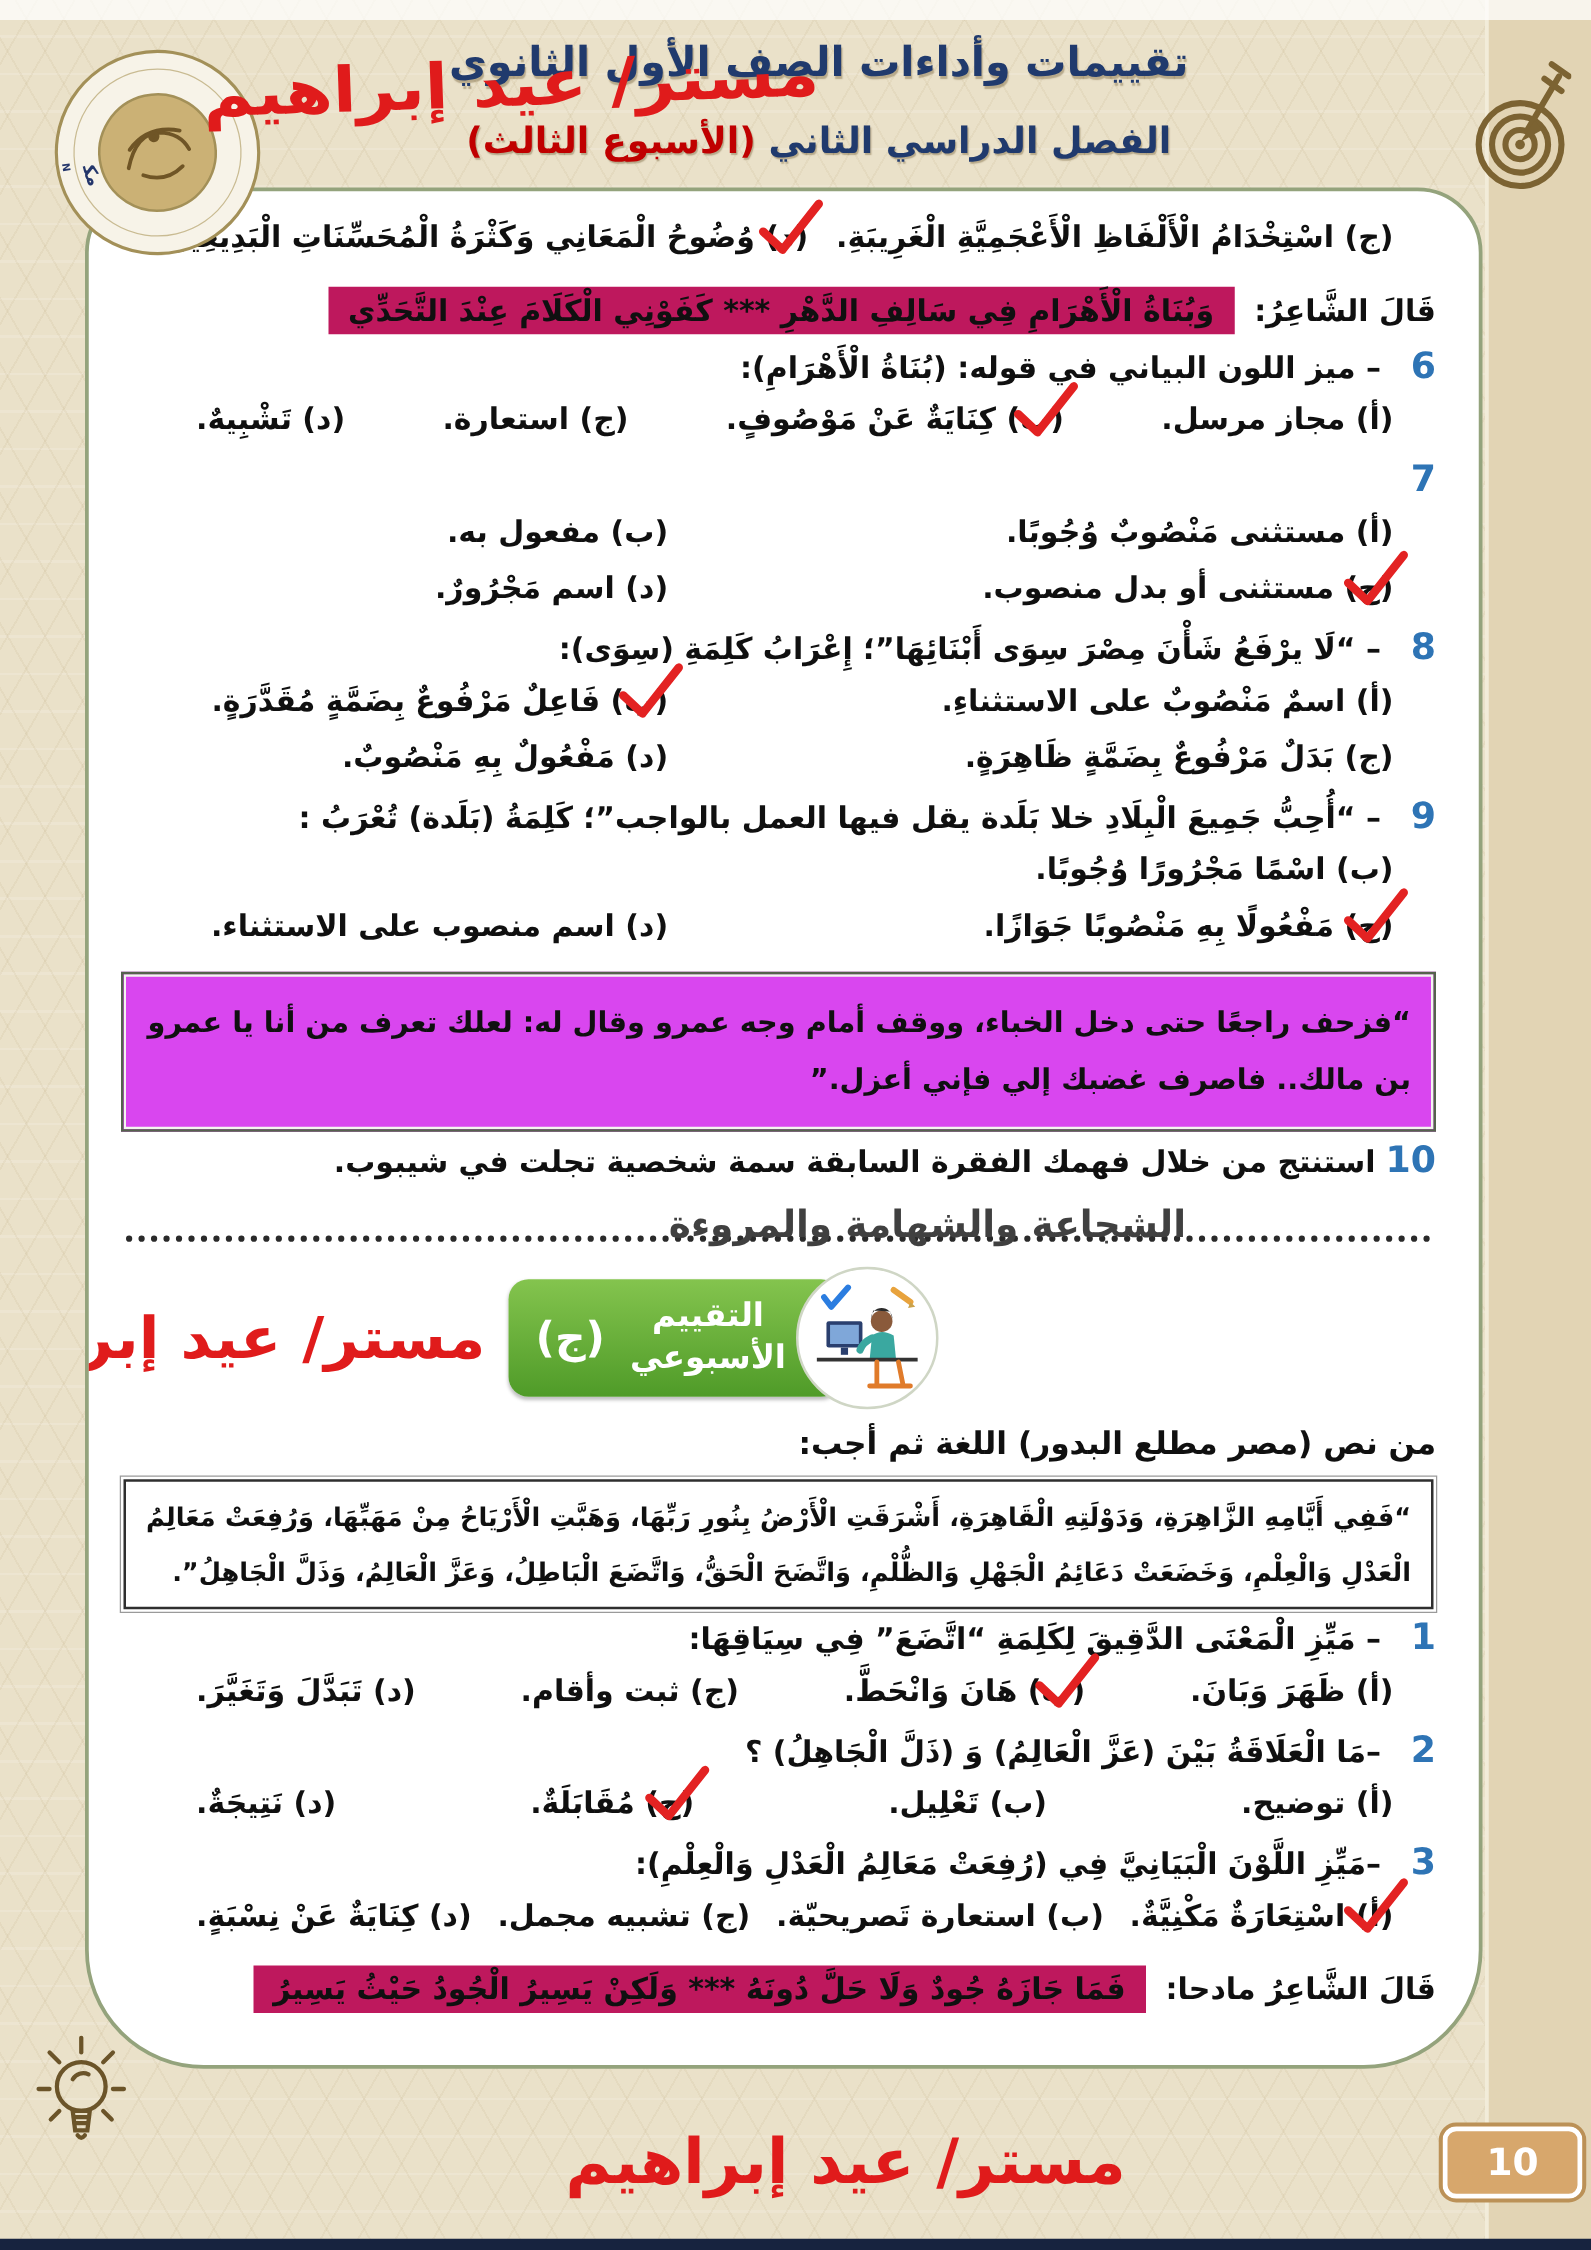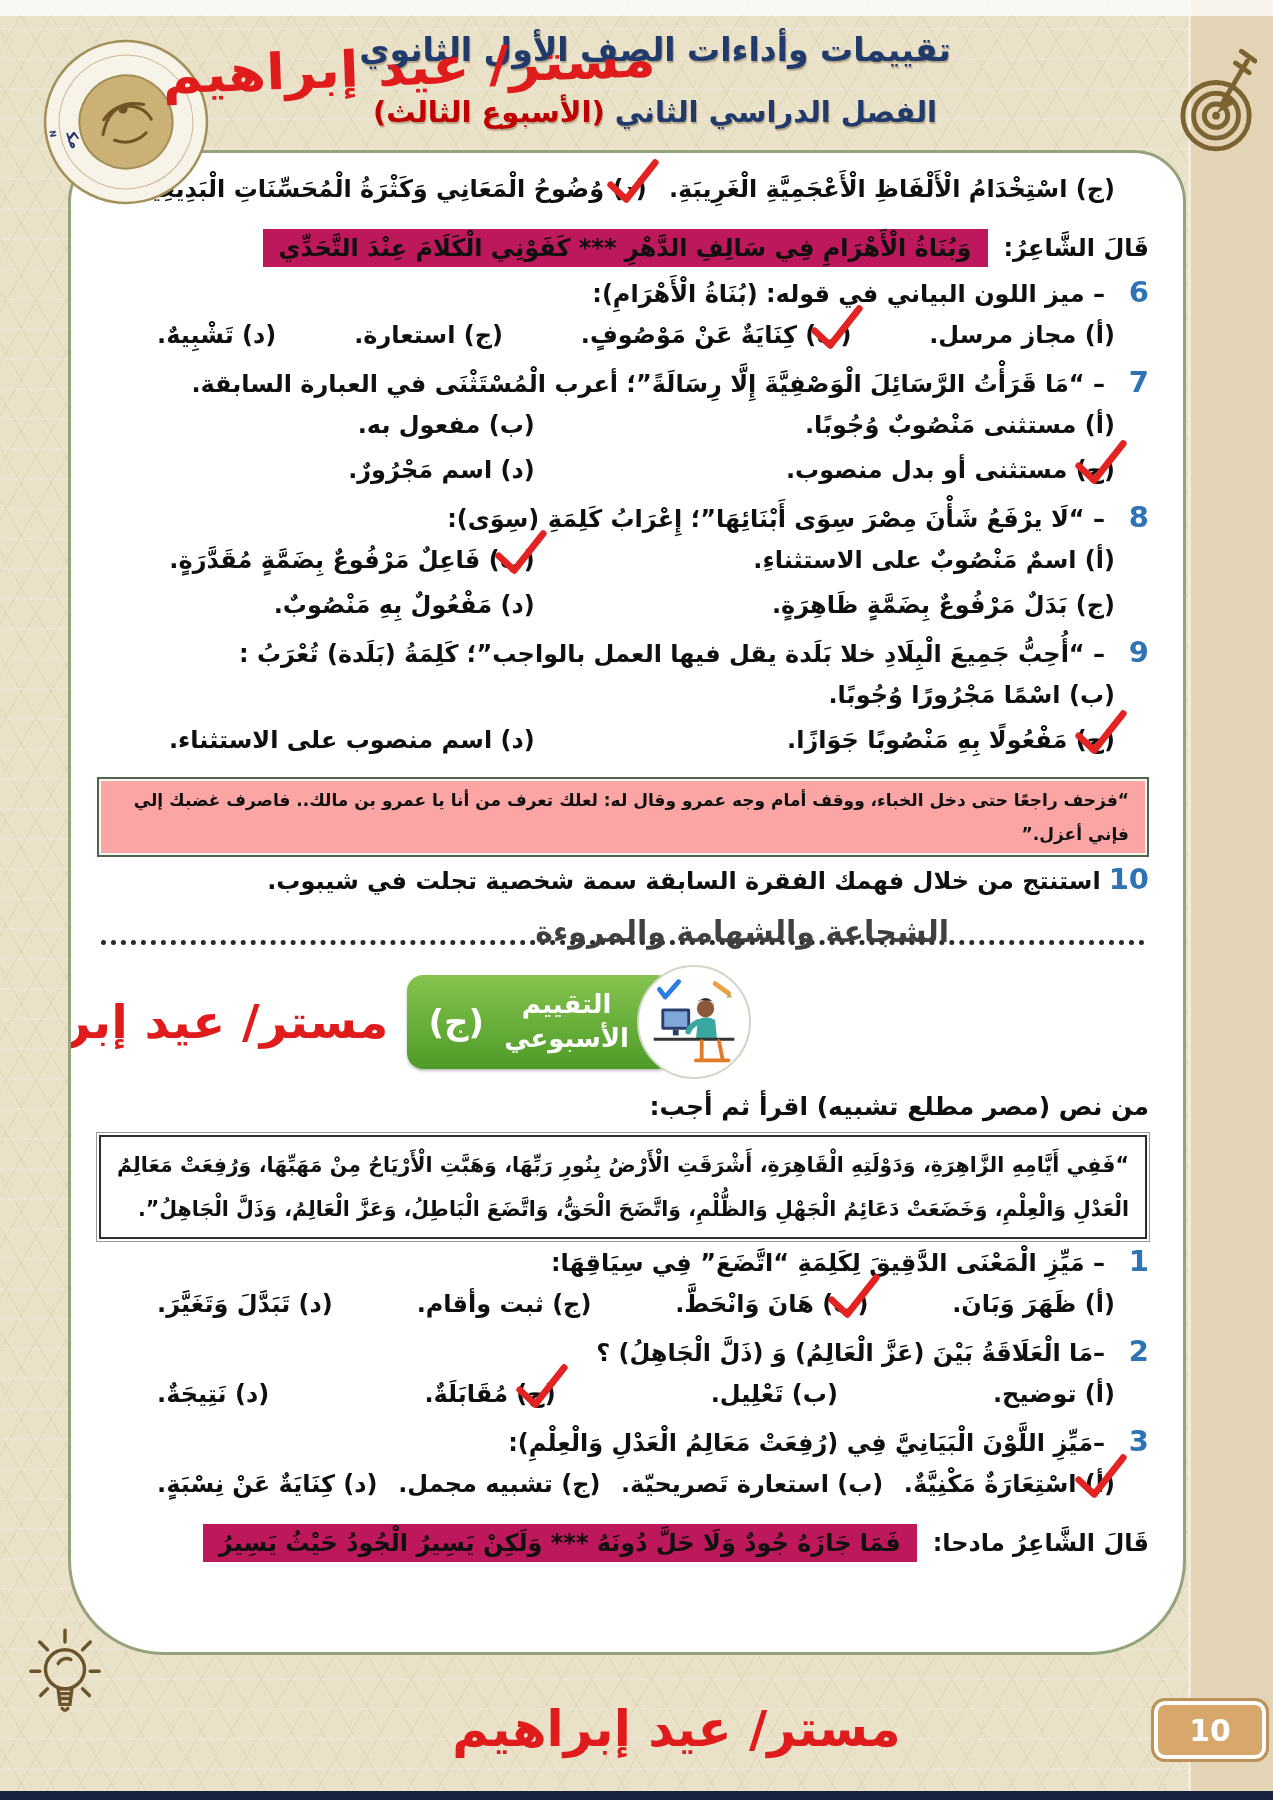--- a/index.html
+++ b/index.html
@@ -49,22 +49,22 @@
   .opts.two > .opt:last-child{width:43%;}
   .opts.carry > .opt:first-child{width:46%;}
   .opts.carry > .opt:last-child{width:54%;}
   .opt{position:relative;white-space:nowrap;}
   .letter{position:relative;display:inline-block;font-style:normal;}
   .letter i{font-style:normal;}
   .check{position:absolute;width:58px;height:50px;right:-14px;top:-18px;z-index:3;pointer-events:none;}
   .check path{stroke:#e32222;stroke-width:7;fill:none;stroke-linecap:round;stroke-linejoin:round;}
   .poet{display:flex;align-items:center;gap:16px;min-height:56px;font-size:24px;font-weight:700;color:#101010;}
   .hl{background:#be185d;padding:5px 16px;}
-  .gbox{background:#fca5a5;border:2px solid #55624d;box-shadow:inset 0 0 0 2px #f2f6ee;
-        padding:4px 18px;font-size:17px;font-weight:700;line-height:2.0;color:#101010;margin:6px 0;}
+  .gbox{background:#d946ef;border:2px solid #55624d;box-shadow:inset 0 0 0 2px #f2f6ee;
+        padding:16px 18px;font-size:23px;font-weight:700;line-height:2.0;color:#101010;margin:6px 0;}
   .ansrow{position:relative;height:52px;}
   .dotline{position:absolute;left:4px;right:4px;top:32px;border-bottom:5px dotted #2a2a2a;}
   .anstext{position:absolute;right:200px;top:6px;color:#404040;font-size:30px;font-weight:700;z-index:2;}
   .badgerow{display:flex;align-items:center;min-height:124px;padding-right:398px;}
   .badge-circle{width:110px;height:110px;border-radius:50%;background:#fff;border:2px solid #cfd6c5;
                 z-index:2;flex:none;display:flex;align-items:center;justify-content:center;}
   .badge-rect{height:94px;border-radius:16px;background:linear-gradient(180deg,#84c44e,#4f9b28);
               display:flex;align-items:center;color:#fff;padding:0 44px 0 22px;margin-right:-36px;z-index:1;gap:20px;
               box-shadow:0 2px 3px rgba(0,0,0,.25);}
   .badge-text{text-align:center;font-size:26px;font-weight:700;line-height:1.3;white-space:nowrap;}
@@ -162,21 +162,20 @@
     <span class="opt"><span class="letter"><i>(أ)</i></span> <span>مجاز مرسل.</span></span>
     <span class="opt"><span class="letter"><i>(ب)</i><svg class="check" viewBox="0 0 60 50">
             <path d="M8 28 L24 43 L54 5"></path>
           </svg></span> <span>كِنَايَةٌ عَنْ مَوْصُوفٍ.</span></span>
     <span class="opt"><span class="letter"><i>(ج)</i></span> <span>استعارة.</span></span>
     <span class="opt"><span class="letter"><i>(د)</i></span> <span>تَشْبِيهٌ.</span></span>
   </div>
 
   <div class="q">
     <span class="qn">7</span>
-    <span class="qt">– “مَا قَرَأْتُ الرَّسَائِلَ الْوَصْفِيَّةَ إِلَّا رِسَالَةً”؛ أعرب الْمُسْتَثْنَى في العبارة السابقة.</span>
   </div>
   <div class="opts two">
     <span class="opt"><span class="letter"><i>(أ)</i></span> <span>مستثنى مَنْصُوبٌ وُجُوبًا.</span></span>
     <span class="opt"><span class="letter"><i>(ب)</i></span> <span>مفعول به.</span></span>
   </div>
   <div class="opts two">
     <span class="opt"><span class="letter"><i>(ج)</i><svg class="check" viewBox="0 0 60 50">
             <path d="M8 28 L24 43 L54 5"></path>
           </svg></span> <span>مستثنى أو بدل منصوب.</span></span>
     <span class="opt"><span class="letter"><i>(د)</i></span> <span>اسم مَجْرُورٌ.</span></span>
@@ -242,21 +241,21 @@
     <div class="badge-rect">
       <div class="badge-text">
         <div>التقييم</div>
         <div>الأسبوعي</div>
       </div>
       <div class="badge-letter">(ج)</div>
     </div>
     <div class="badge-teacher">مستر/ عيد إبراهيم</div>
   </div>
 
-  <div class="s-intro">من نص (مصر مطلع تشبيه) اقرأ ثم أجب:</div>
+  <div class="s-intro">من نص (مصر مطلع البدور) اللغة ثم أجب:</div>
 
   <div class="pbox">“فَفِي أَيَّامِهِ الزَّاهِرَةِ، وَدَوْلَتِهِ الْقَاهِرَةِ، أَشْرَقَتِ الْأَرْضُ بِنُورِ رَبِّهَا، وَهَبَّتِ الْأَرْيَاحُ مِنْ مَهَبِّهَا، وَرُفِعَتْ مَعَالِمُ الْعَدْلِ وَالْعِلْمِ، وَخَضَعَتْ دَعَائِمُ الْجَهْلِ وَالظُّلْمِ، وَاتَّضَحَ الْحَقُّ، وَاتَّضَعَ الْبَاطِلُ، وَعَزَّ الْعَالِمُ، وَذَلَّ الْجَاهِلُ”.</div>
 
   <div class="q">
     <span class="qn">1</span>
     <span class="qt">– مَيِّزِ الْمَعْنَى الدَّقِيقَ لِكَلِمَةِ “اتَّضَعَ” فِي سِيَاقِهَا:</span>
   </div>
   <div class="opts four">
     <span class="opt"><span class="letter"><i>(أ)</i></span> <span>ظَهَرَ وَبَانَ.</span></span>
     <span class="opt"><span class="letter"><i>(ب)</i><svg class="check" viewBox="0 0 60 50">

